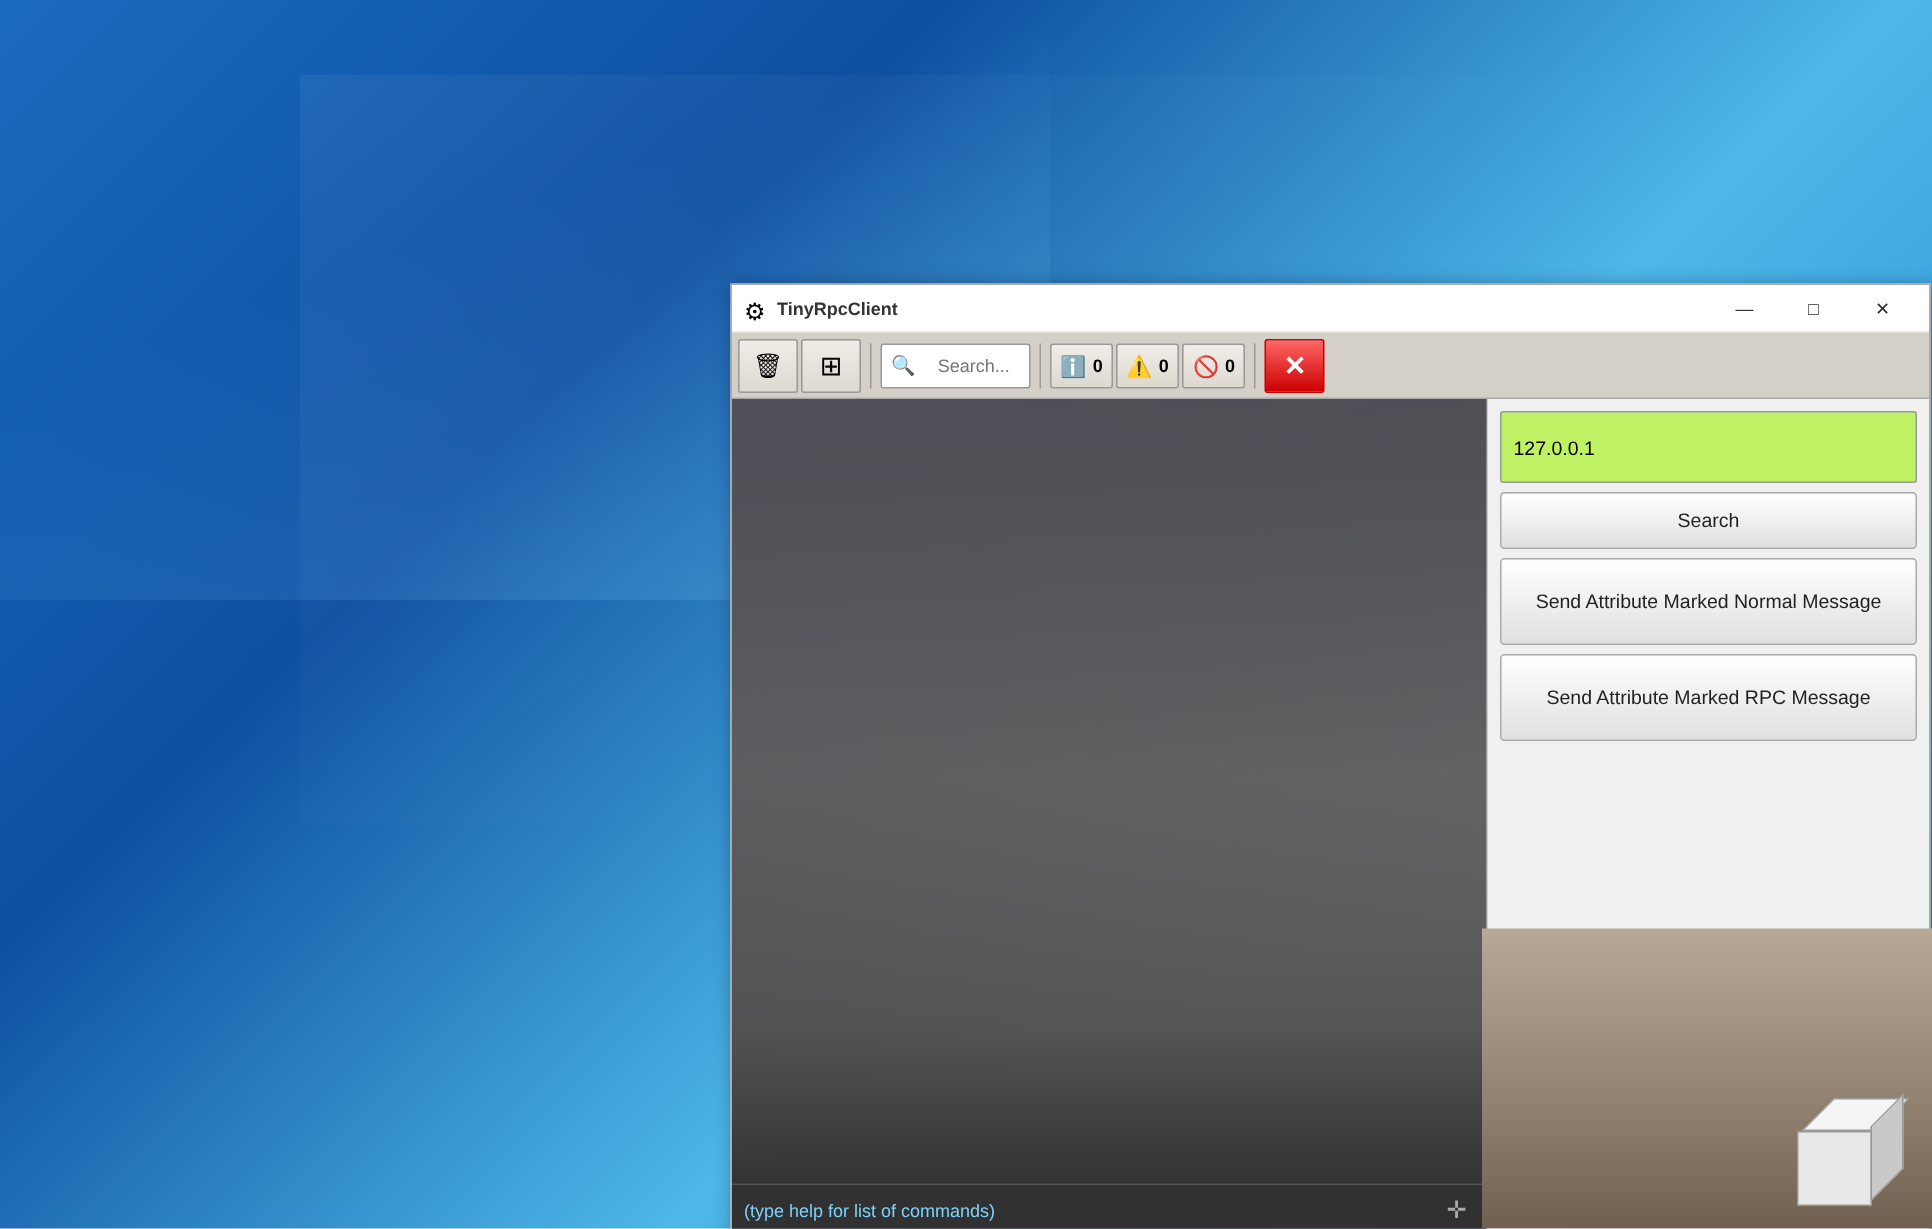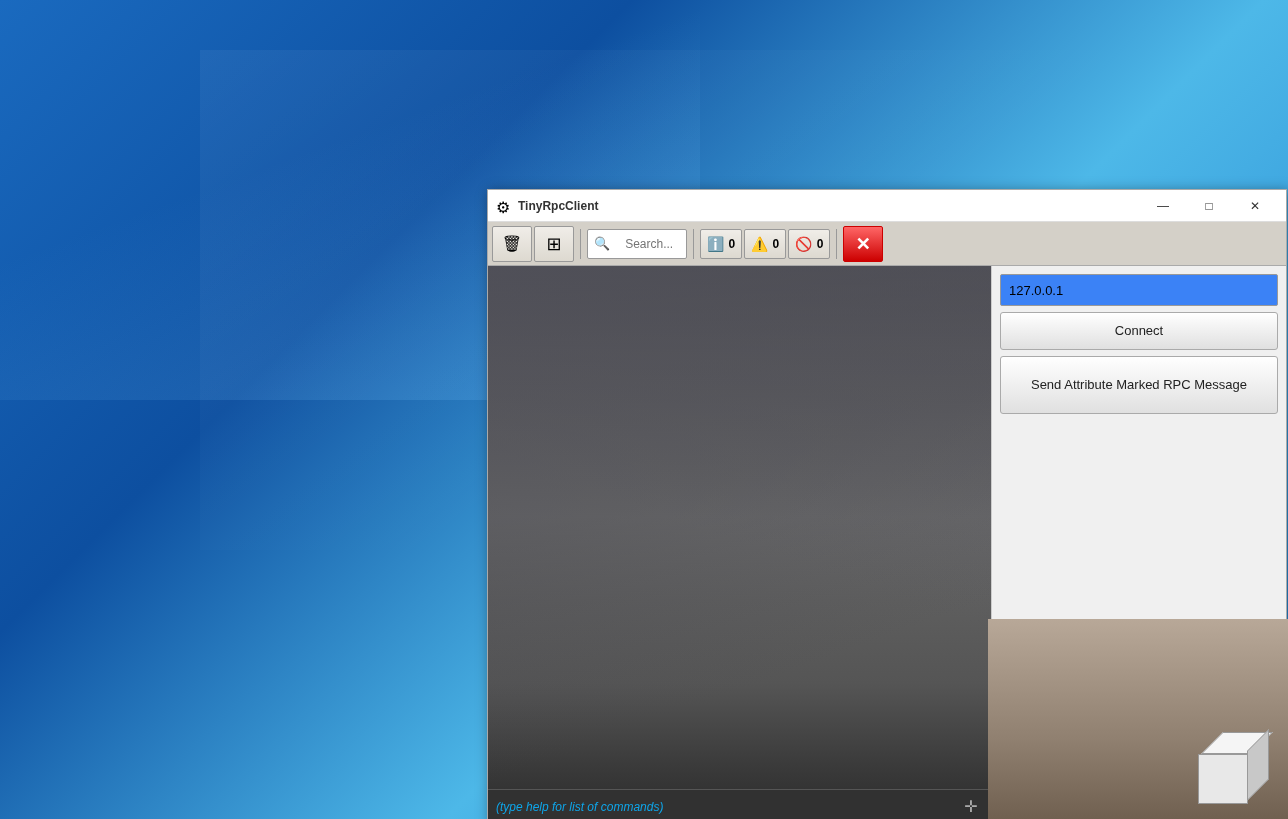--- a/index.html
+++ b/index.html
@@ -211,22 +211,21 @@
       height: 34px;
       background: rgba(50,50,50,0.95);
       border-top: 1px solid #555;
       display: flex;
       align-items: center;
       padding: 0 8px;
     }
 
     .canvas-input-text {
       font-size: 12px;
-      color: #0ea5e9;
-      font-style: italic;
+      color: #7dd3fc;
       flex: 1;
     }
 
     .move-icon {
       width: 24px;
       height: 24px;
       display: flex;
       align-items: center;
       justify-content: center;
       color: #aaa;
@@ -241,23 +240,23 @@
       border-left: 1px solid #ccc;
       display: flex;
       flex-direction: column;
       padding: 8px;
       gap: 6px;
       flex-shrink: 0;
     }
 
     .ip-input {
       width: 100%;
-      height: 32px;
+      height: 48px;
       border: 1px solid #999;
-      background: #3b82f6;
+      background: #bef264;
       padding: 0 8px;
       font-size: 13px;
       outline: none;
       border-radius: 2px;
     }
 
     .panel-btn {
       width: 100%;
       height: 38px;
       border: 1px solid #aaa;
@@ -332,21 +331,24 @@
       <div class="canvas-gradient"></div>
       <div class="canvas-input-bar">
         <span class="canvas-input-text">(type help for list of commands)</span>
         <div class="move-icon">✛</div>
       </div>
     </div>
 
     <div class="right-panel">
       <input class="ip-input" type="text" value="127.0.0.1" style="">
       <button class="panel-btn">
-        <span>Connect</span>
+        <span>Search</span>
+      </button>
+      <button class="panel-btn tall">
+        <span style="text-align:center">Send Attribute Marked Normal Message</span>
       </button>
       <button class="panel-btn tall">
         <span style="text-align:center">Send Attribute Marked RPC Message</span>
       </button>
     </div>
 
   </div>
 
 </div>
 

